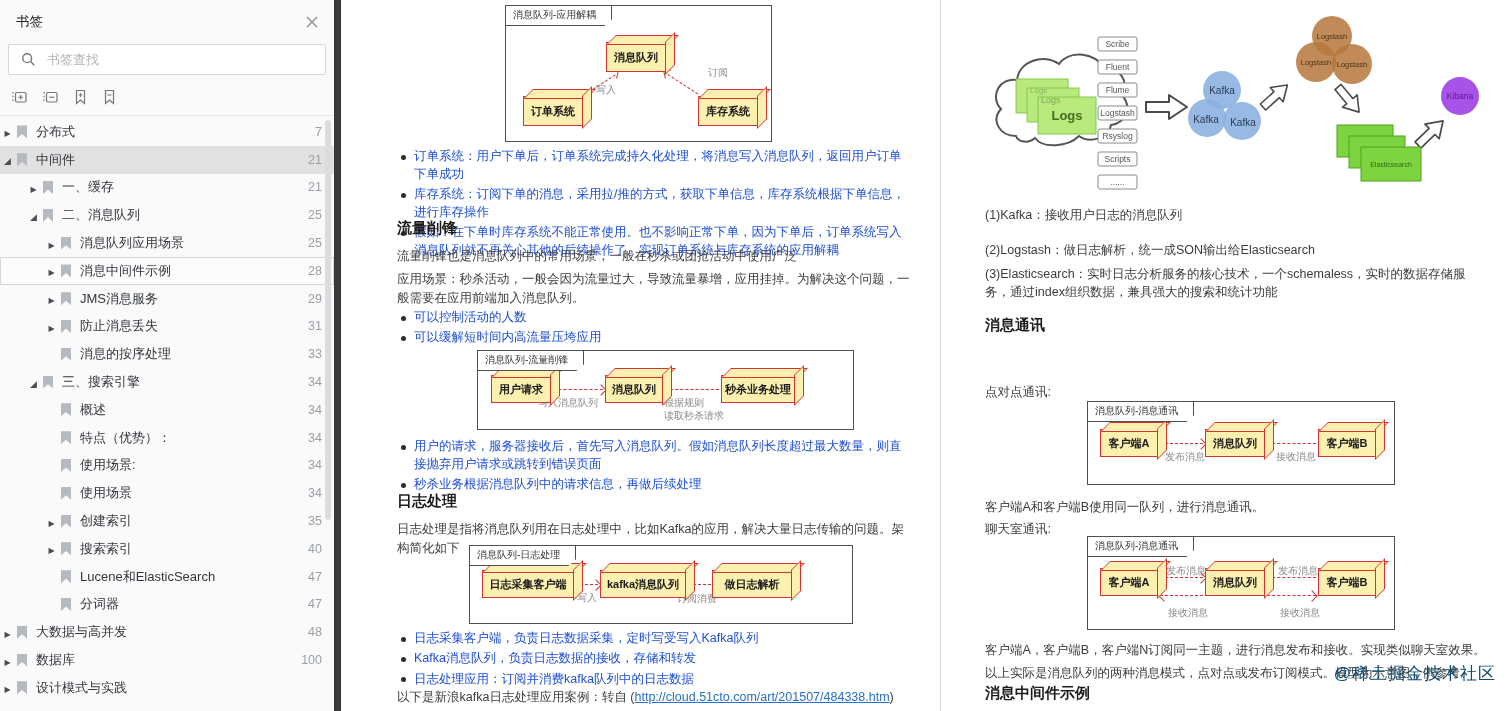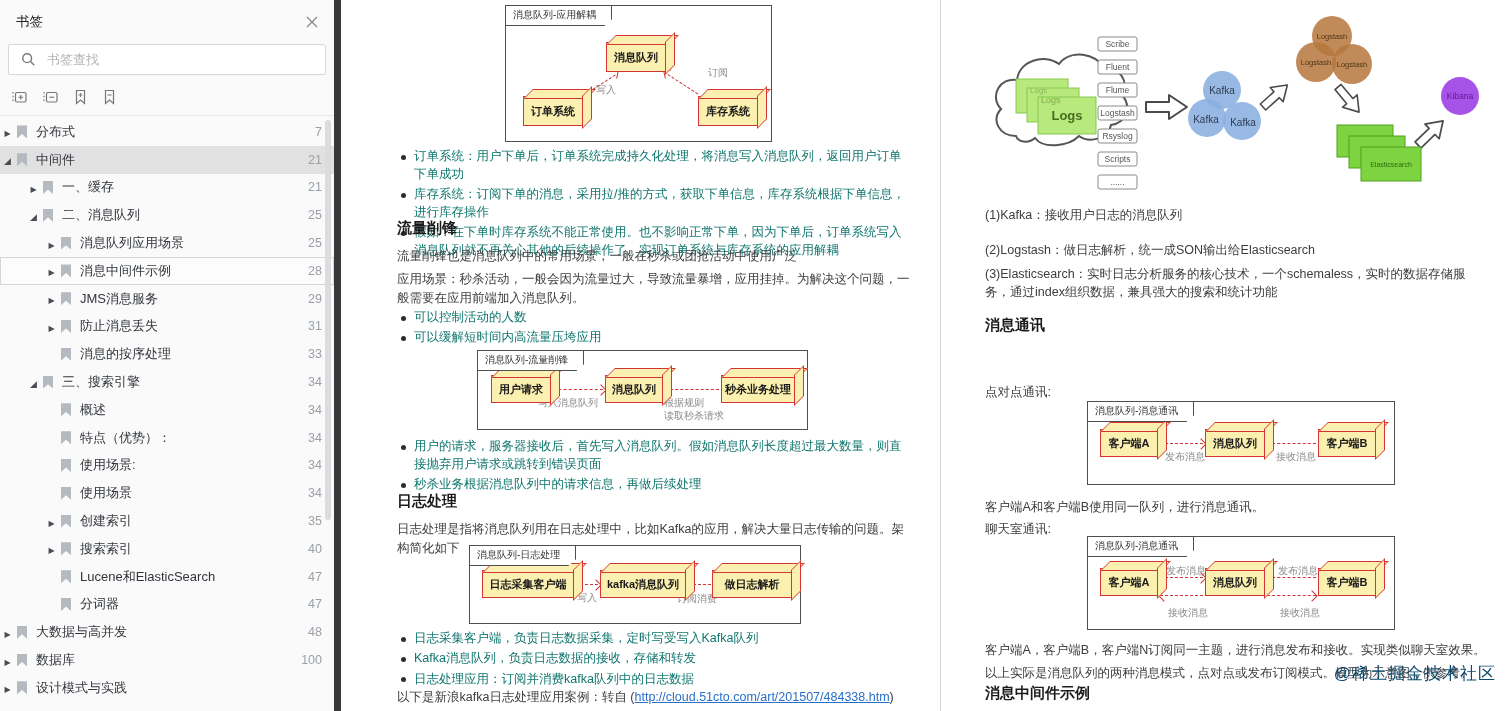--- a/index.html
+++ b/index.html
@@ -39,21 +39,21 @@
   
   .content{flex:1;display:flex;height:711px}
   .page{position:relative;height:711px;background:#fff;overflow:hidden}
   .page1{width:599px;flex:none}
   .sep{width:1px;background:#d4d4d4;flex:none}
   .page2{flex:1}
 
   .h{position:absolute;font-size:15px;font-weight:700;color:#1b1b1b}
   .p{position:absolute;font-size:12.5px;color:#3c3c3c;line-height:1.5}
   .p a{color:#2a6fc9;text-decoration:underline;cursor:pointer}
-  .bul{position:absolute;list-style:none;font-size:12.5px;color:#0f766e;line-height:1.42}
+  .bul{position:absolute;list-style:none;font-size:12.5px;color:#1d4ed8;line-height:1.42}
   .bul li{position:relative;padding-left:15px;margin-bottom:2.5px}
   .bul li::before{content:"";position:absolute;left:2px;top:6.5px;width:5px;height:5px;border-radius:50%;background:#2c2c2c}
   .wm{position:absolute;font-size:17px;color:#0c4a6e;letter-spacing:1px;white-space:nowrap}
 
   
   .uml{position:absolute;border:1px solid #4f4f4f;background:#fff}
   .tab{position:absolute;top:0;left:0;padding:2px 15px 3px 7px;font-size:10px;color:#333;
        border-right:1px solid #4f4f4f;border-bottom:1px solid #4f4f4f;background:#fff;white-space:nowrap;
        clip-path:polygon(0 0,100% 0,100% calc(100% - 7px),calc(100% - 8px) 100%,0 100%);z-index:3}
   .node{position:absolute;height:28px;background:#fbf0af;border:1.5px solid #d63434;font-size:11px;font-weight:700;
@@ -297,21 +297,21 @@
 
     <div class="h" style="left:56px;top:219px">流量削锋</div>
     <div class="p" style="left:56px;top:247px;width:516px">流量削锋也是消息队列中的常用场景，一般在秒杀或团抢活动中使用广泛</div>
     <div class="p" style="left:56px;top:270px;width:516px">应用场景：秒杀活动，一般会因为流量过大，导致流量暴增，应用挂掉。为解决这个问题，一般需要在应用前端加入消息队列。</div>
 
     <ul class="bul" style="left:58px;top:309px;width:514px">
       <li>可以控制活动的人数</li>
         <li>可以缓解短时间内高流量压垮应用</li>
     </ul>
 
-    <div class="uml" style="left:136px;top:350px;width:331px;height:80px">
+    <div class="uml" style="left:136px;top:350px;width:377px;height:80px">
       <div class="tab">消息队列-流量削锋</div>
       <div class="node" style="left:13px;top:24px;width:60px">用户请求</div>
       <div class="node" style="left:127px;top:24px;width:58px">消息队列</div>
       <div class="node" style="left:243px;top:24px;width:74px">秒杀业务处理</div>
       <div class="dash" style="left:75px;top:38px;width:50px"></div>
       <span class="ah" style="left:119px;top:34.5px;transform:rotate(45deg)"></span>
       <div class="dash" style="left:187px;top:38px;width:54px"></div>
       <span class="ah" style="left:185px;top:34.5px;transform:rotate(-135deg)"></span>
       <div class="alabel" style="left:60px;top:45px">写入消息队列</div>
       <div class="alabel" style="left:186px;top:45px">根据规则</div>
@@ -319,21 +319,21 @@
     </div>
 
     <ul class="bul" style="left:58px;top:438px;width:514px">
       <li>用户的请求，服务器接收后，首先写入消息队列。假如消息队列长度超过最大数量，则直接抛弃用户请求或跳转到错误页面</li>
         <li>秒杀业务根据消息队列中的请求信息，再做后续处理</li>
     </ul>
 
     <div class="h" style="left:56px;top:492px">日志处理</div>
     <div class="p" style="left:56px;top:520px;width:516px">日志处理是指将消息队列用在日志处理中，比如Kafka的应用，解决大量日志传输的问题。架构简化如下</div>
 
-    <div class="uml" style="left:128px;top:545px;width:332px;height:79px">
+    <div class="uml" style="left:128px;top:545px;width:384px;height:79px">
       <div class="tab">消息队列-日志处理</div>
       <div class="node" style="left:12px;top:24px;width:92px">日志采集客户端</div>
       <div class="node" style="left:130px;top:24px;width:86px">kafka消息队列</div>
       <div class="node" style="left:242px;top:24px;width:80px">做日志解析</div>
       <div class="dash" style="left:105px;top:38px;width:23px"></div>
       <span class="ah" style="left:122px;top:34.5px;transform:rotate(45deg)"></span>
       <div class="dash" style="left:218px;top:38px;width:23px"></div>
       <span class="ah" style="left:216px;top:34.5px;transform:rotate(-135deg)"></span>
       <div class="alabel" style="left:107px;top:45px">写入</div>
       <div class="alabel" style="left:207px;top:46px">订阅消费</div>

